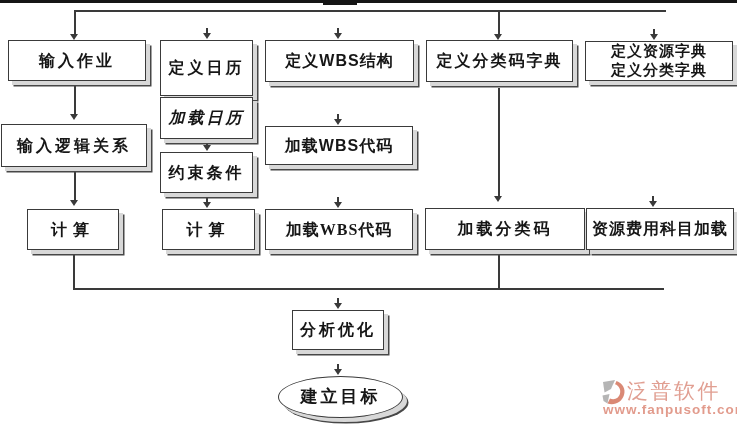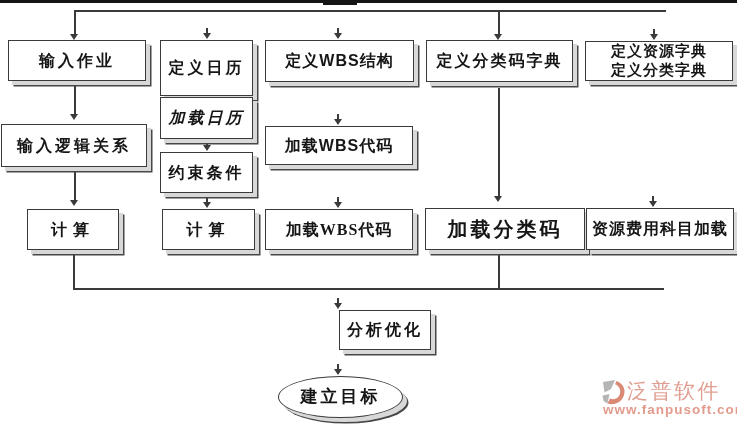--- a/index.html
+++ b/index.html
@@ -103,31 +103,31 @@
       </div>
       <div class="node" style="left: 265px; top: 126px; width: 148px; height: 39px; font-size: 16px; letter-spacing: 1px;">
         <div>加载WBS代码</div>
       </div>
       <div class="node" style="left: 265px; top: 209px; width: 148px; height: 41px; font-size: 16px; letter-spacing: 1px; font-family: Liberation Serif, serif;">
         <div>加载WBS代码</div>
       </div>
       <div class="node" style="left: 426px; top: 40px; width: 147px; height: 42px; font-size: 16px; letter-spacing: 2px;">
         <div>定义分类码字典</div>
       </div>
-      <div class="node" style="left: 425px; top: 208px; width: 160px; height: 42px; font-size: 20px; letter-spacing: 3px;">
+      <div class="node" style="left: 425px; top: 208px; width: 160px; height: 42px; font-size: 16px; letter-spacing: 3px;">
         <div>加载分类码</div>
       </div>
       <div class="node" style="left: 585px; top: 41px; width: 148px; height: 40px; font-size: 15px; letter-spacing: 1px;">
         <div>定义资源字典</div>
         <div>定义分类字典</div>
       </div>
       <div class="node" style="left: 586px; top: 208px; width: 148px; height: 42px; font-size: 16px; letter-spacing: 1px;">
         <div>资源费用科目加载</div>
       </div>
-      <div class="node" style="left: 292px; top: 310px; width: 92px; height: 40px; font-size: 16px; letter-spacing: 3px; margin-left: 47px;">
+      <div class="node" style="left: 292px; top: 310px; width: 92px; height: 40px; font-size: 16px; letter-spacing: 3px;">
         <div>分析优化</div>
       </div>
       <div class="node ellipse" style="left: 278px; top: 376px; width: 125px; height: 42px; font-size: 17px; letter-spacing: 3px;">
         <div>建立目标</div>
       </div>
     </div>
 
   <div class="watermark">
     <svg class="wm-icon" width="26" height="27" viewBox="0 0 26 27">
       <path d="M3 3 L15 1 L11 10 L4.5 13.5 Z" fill="#a9a9a9"></path>

